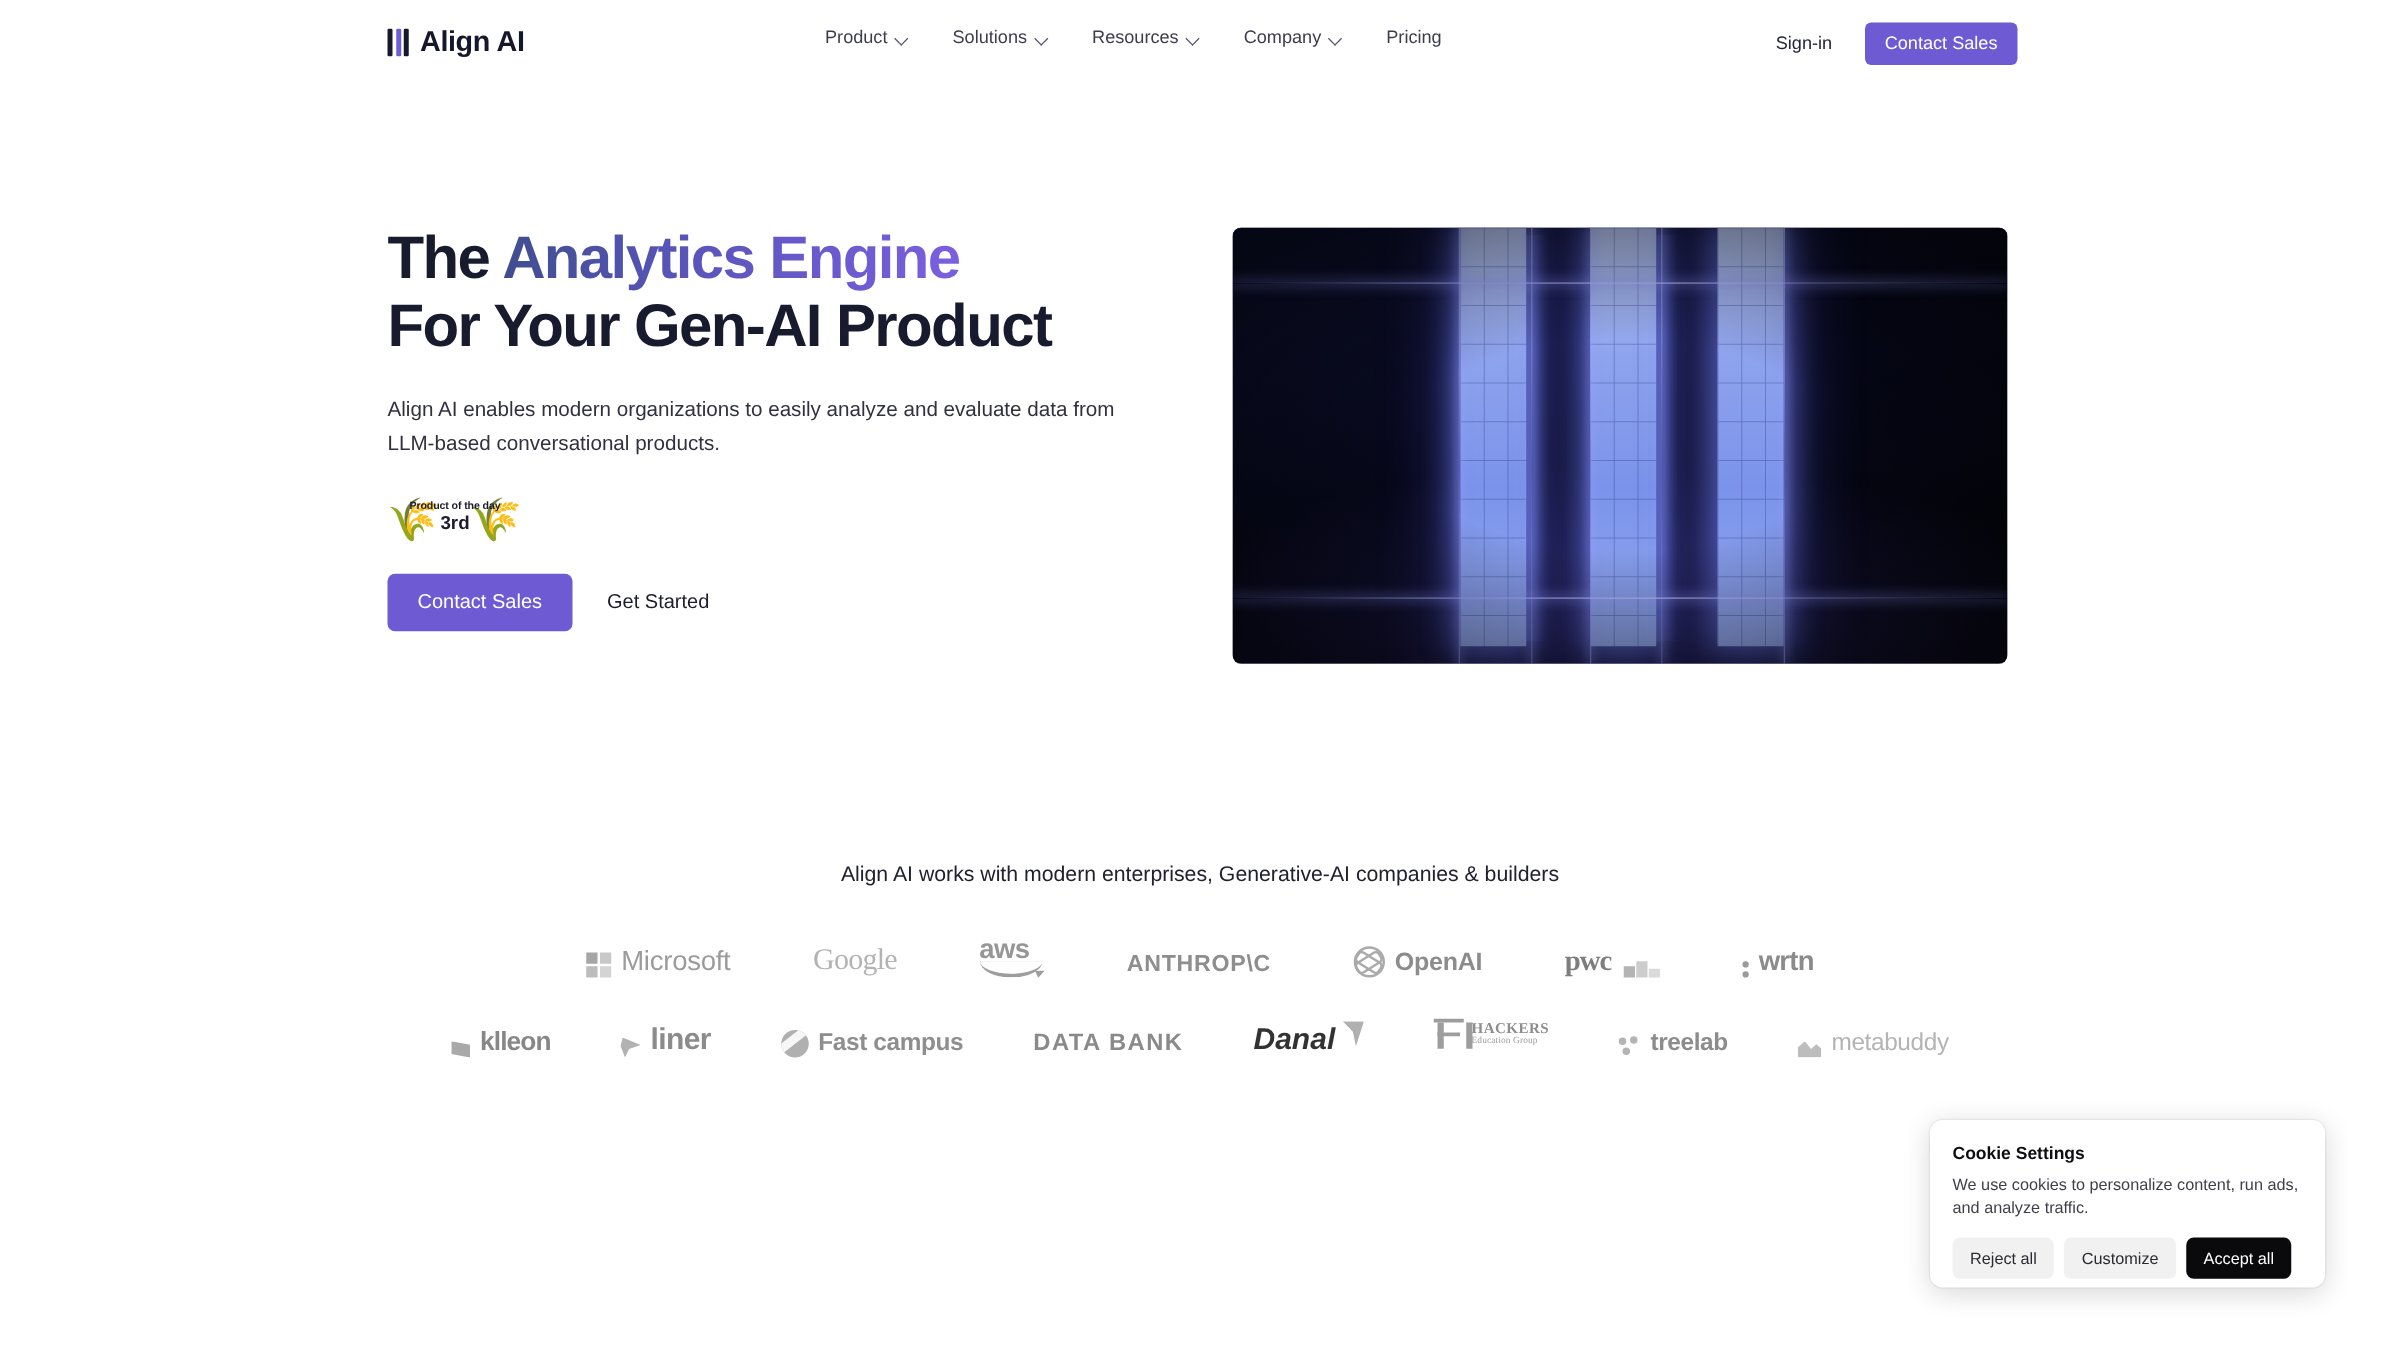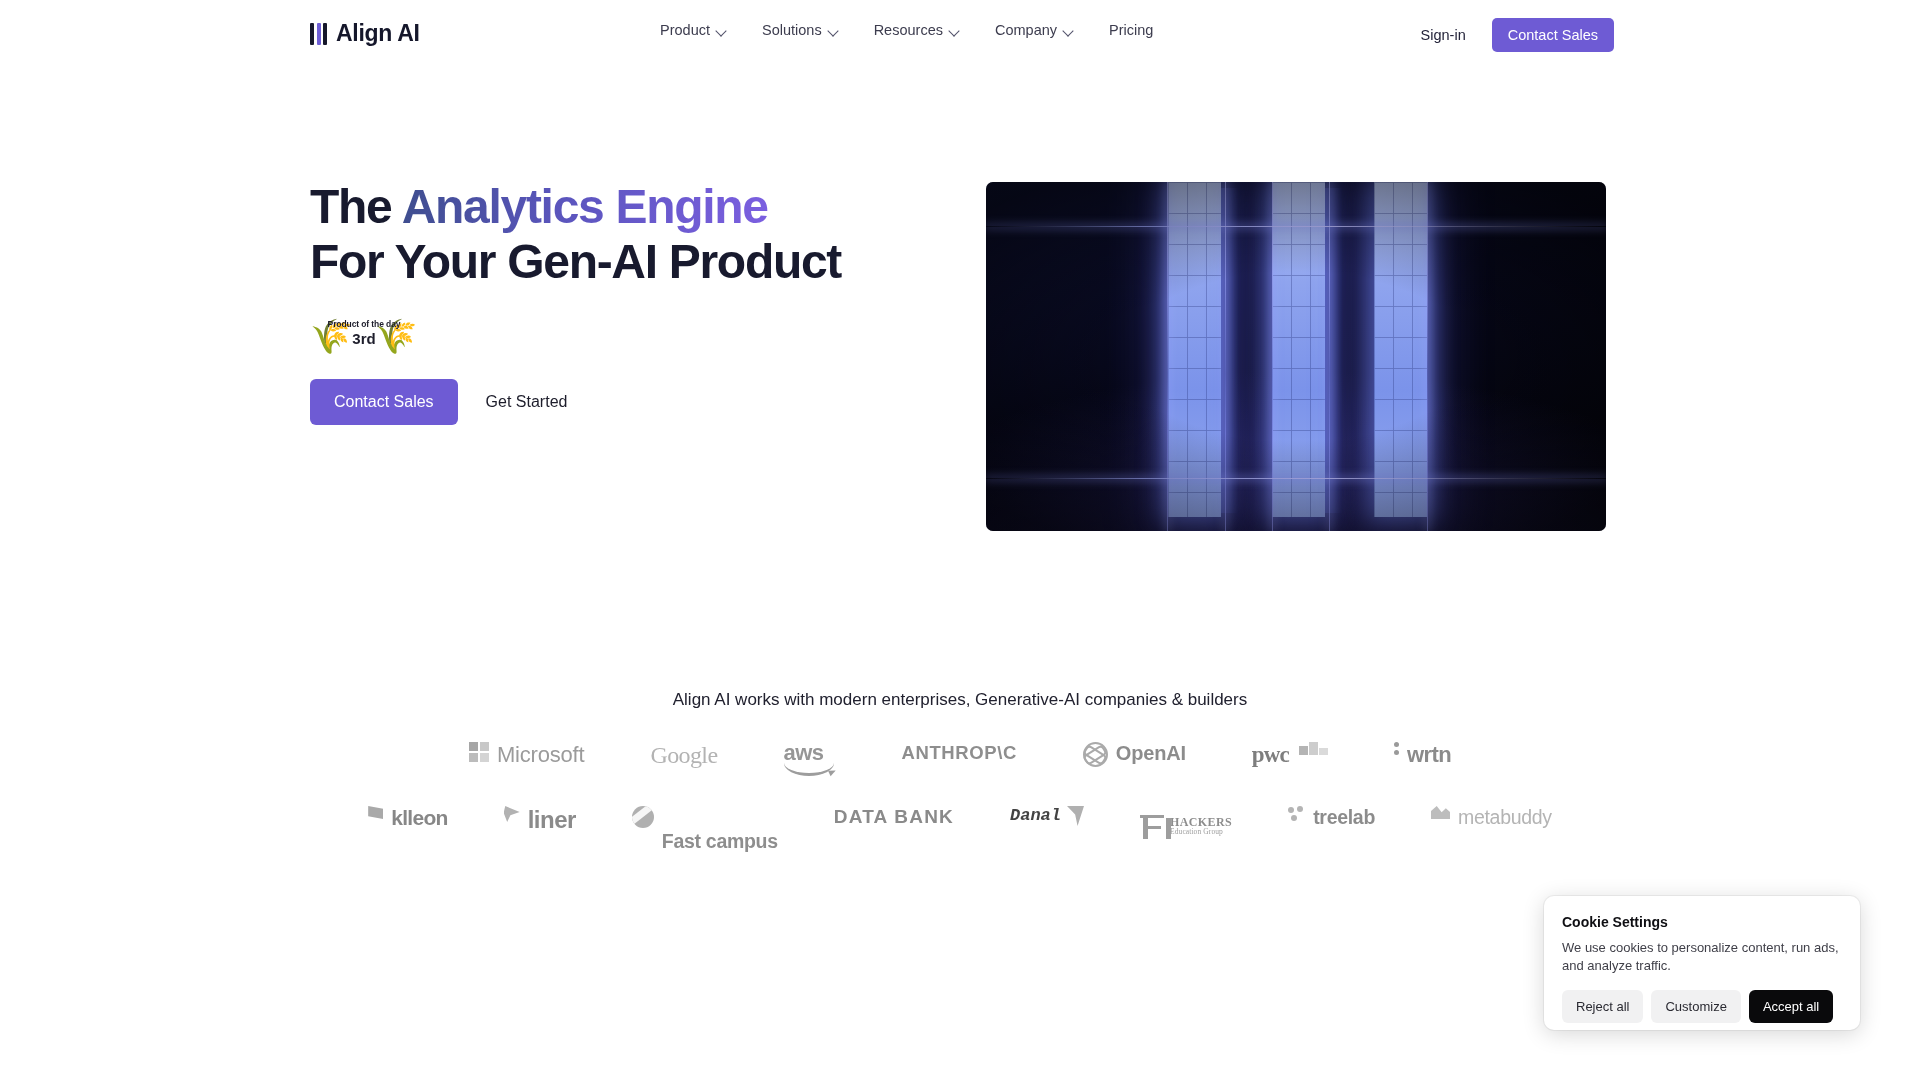--- a/index.html
+++ b/index.html
@@ -144,21 +144,21 @@
     position: absolute; top: 690px; left: 0; width: 1920px;
     text-align: center; font-size: 17px; color: #21212f;
   }
   .logo-row {
     position:absolute; left: 0; width: 1920px;
     display: flex; justify-content: center; align-items: center;
   }
   .logo-row.r1 { top: 742px; gap: 66px; }
   .logo-row.r2 { top: 806px; gap: 56px; }
   .brand {
-    display:flex; align-items:flex-start; gap: 8px;
+    display:flex; align-items:flex-end; gap: 8px;
     color: #a7a7ac; filter: grayscale(1);
     height: 40px;
   }
   .brand .nm { white-space: nowrap; }
 
   .ms-grid { display:grid; grid-template-columns: 9px 9px; grid-template-rows: 9px 9px; gap:2px; }
   .ms-grid span { display:block; }
   .ms-grid span:nth-child(1){ background:#a6a6aa; }
   .ms-grid span:nth-child(2){ background:#c8c8cc; }
   .ms-grid span:nth-child(3){ background:#bcbcc0; }
@@ -202,21 +202,21 @@
   .nm-klleon { font-size: 21px; font-weight: 700; color: #87878d; letter-spacing: -0.7px; }
   .liner-mark { width: 16px; height: 16px; background:#b2b2b8; clip-path: polygon(10% 0,100% 38%,42% 58%,22% 100%,0 42%); }
   .nm-liner { font-size: 24px; font-weight: 700; color: #8b8b91; letter-spacing: -0.5px; }
   .fc-mark { width: 22px; height: 22px; border-radius: 50%; background:#b0b0b6; position:relative; overflow:hidden; }
   .fc-mark::after{ content:""; position:absolute; left: -3px; top: 4px; width: 26px; height: 7px; background:#f6f6f7; transform: rotate(-38deg); }
   .nm-fc { font-size: 19.5px; color: #8e8e94; font-weight: 600; letter-spacing: -0.3px; margin-top: 24px; }
   .nm-databank {
     font-size: 19px; font-weight: 700; color: #8a8a90; letter-spacing: 1.2px;
     font-family: "Liberation Sans", sans-serif; transform: skewX(0deg);
   }
-  .nm-danal { font-size: 17px; font-style: italic; font-weight: 700; color: #a21caf; font-family: Liberation Mono, monospace; }
+  .nm-danal { font-size: 24px; font-style: italic; font-weight: 700; color: #7f1d1d; font-family: Liberation Sans, sans-serif; }
   .danal-swoosh {
     width: 17px; height: 20px; background: #b0b0b6; margin-left:-2px; margin-bottom: 9px;
     clip-path: polygon(0 0, 100% 0, 62% 100%, 48% 42%);
   }
   .hackers { display:flex; align-items:center; gap:6px; }
   .hk-mark { width: 24px; height: 26px; position: relative; }
   .hk-mark::before { content:""; position:absolute; left:0; top:2px; width:24px; height:3px; background:#9d9da3; }
   .hk-mark::after { content:""; position:absolute; left:3px; top:5px; width:18px; height:21px;
     border-left: 5px solid #9d9da3; border-right:5px solid #9d9da3; }
   .hk-bar { position:absolute; left:3px; top:13px; width:18px; height:3px; background:#9d9da3; z-index:2;}
@@ -297,20 +297,21 @@
       <button class="btn-purple">Contact Sales</button>
     </div>
   </div>
 
   <div class="hero-left">
     <h1 class="headline">
       <span>The </span><span class="grad">Analytics Engine</span><br>
       <span>For Your Gen-AI Product</span>
     </h1>
 
+    <p class="subtext">Align AI enables modern organizations to easily analyze and evaluate data from LLM-based conversational products.</p>
 
     <div class="ph-badge">
       <span class="laurel l">🌾</span>
       <span class="laurel r">🌾</span>
       <div class="ph-inner">
         <div class="ph-title">Product of the day</div>
         <div class="ph-rank">3rd</div>
       </div>
     </div>
 

